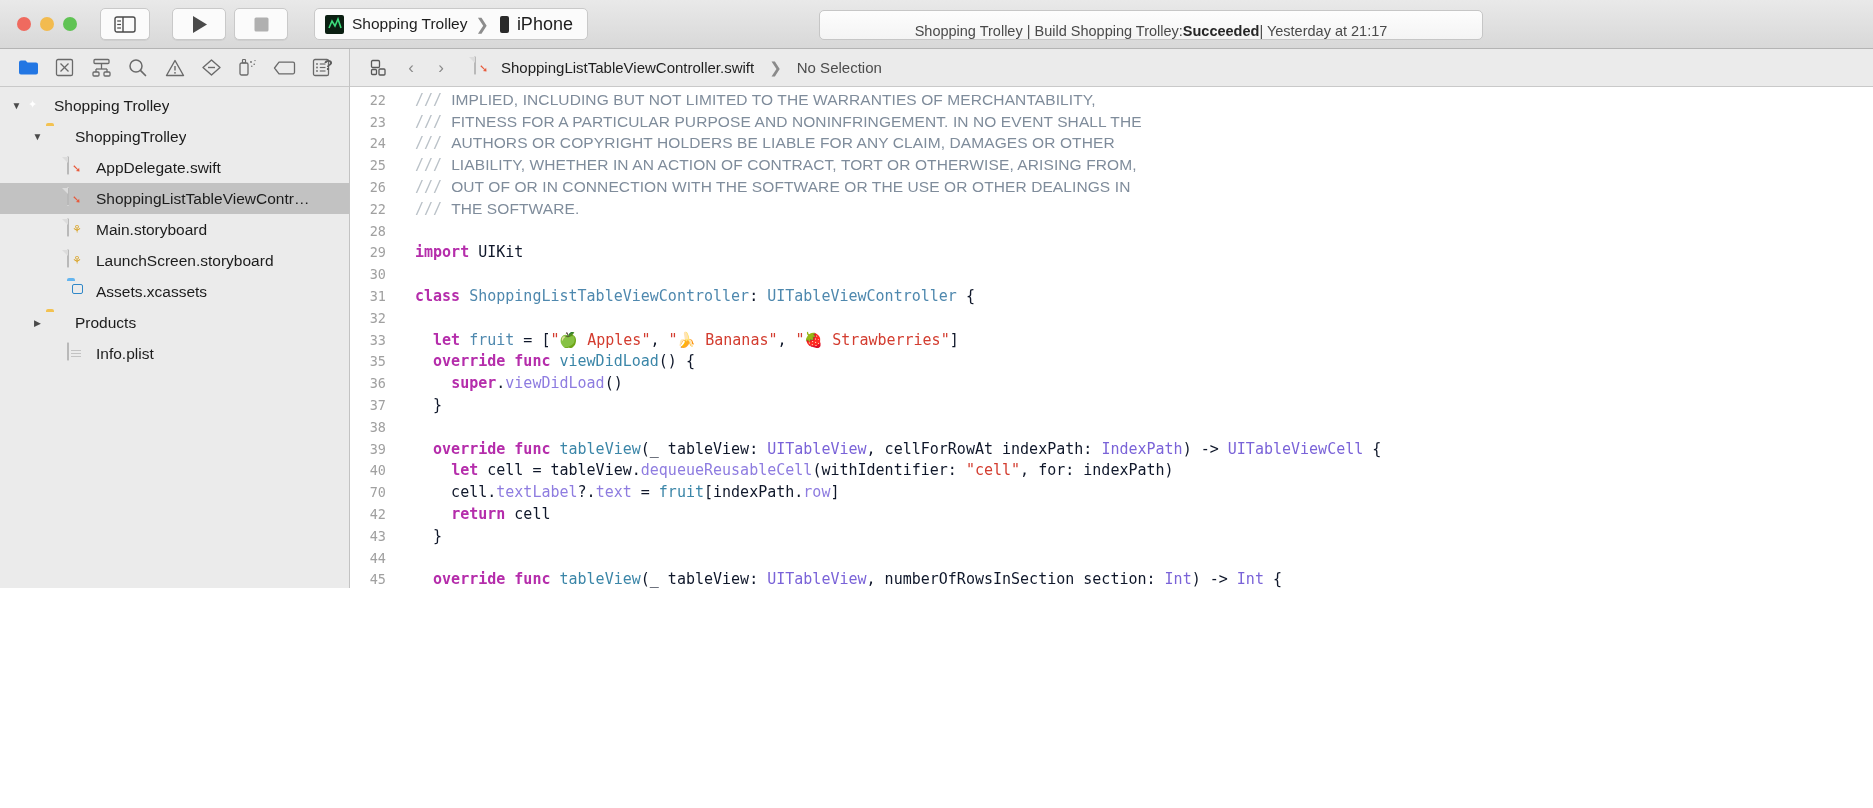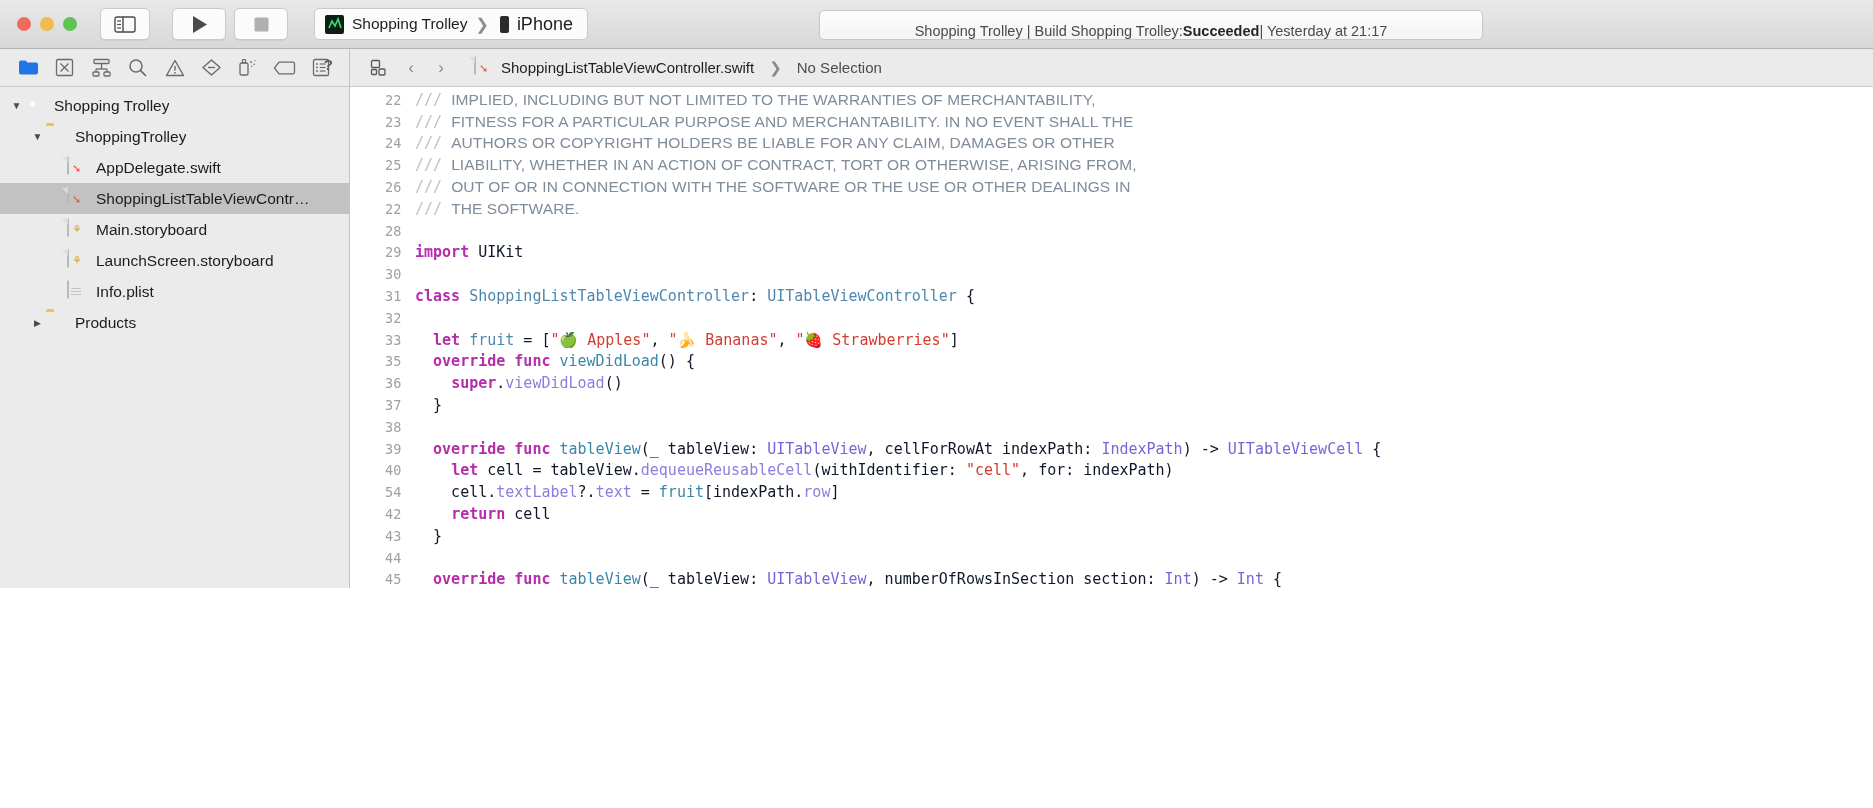--- a/index.html
+++ b/index.html
@@ -203,25 +203,24 @@
     flex: 1 1 auto; overflow: hidden;
     font-family: "DejaVu Sans Mono", monospace;
     font-size: 15px;
     position: relative;
     padding-top: 2px;
     background: #fff;
   }
   .cl { height: 21.8px; display: flex; align-items: center; white-space: pre; }
   .gut {
     width: 49px; flex: 0 0 49px;
-    padding-right: 13px;
+    text-align: right; padding-right: 13px;
     color: #a0a0a0; font-size: 13.5px;
     box-sizing: border-box;
     font-family: "DejaVu Sans Mono", monospace;
-    padding-left: 35px;
   }
   .src { padding-left: 16px; }
 
   
   .c-comment { color: #7f8c9b; font-family:"Liberation Sans",sans-serif; font-size:15.5px; letter-spacing:.1px;}
   .c-slash   { color: #b9c0c7; }
   .c-kw      { color: #b52dab; font-weight: 600; }
   .c-type    { color: #4e88ae; }
   .c-type2   { color: #7a63d8; }
   .c-method  { color: #3b86a8; }
@@ -398,28 +397,34 @@
           </div>
           <div class="row">
             <span style="width:50px;flex:0 0 50px"></span>
             <span class="tw"></span>
             <span class="fic"><span class="doc"><span class="sbicon">⚘</span></span></span>
             <span class="lbl">LaunchScreen.storyboard</span>
           </div>
           <div class="row">
             <span style="width:50px;flex:0 0 50px"></span>
             <span class="tw"></span>
-            <span class="fic"><span class="plisticon"></span></span>
-            <span class="lbl">Info.plist</span>
+            <span class="fic"><span class="bluefolder"></span></span>
+            <span class="lbl">Assets.xcassets</span>
           </div>
           <div class="row">
             <span style="width:29px;flex:0 0 29px"></span>
             <span class="tw closed"></span>
             <span class="fic"><span class="folder"></span></span>
             <span class="lbl">Products</span>
+          </div>
+          <div class="row">
+            <span style="width:50px;flex:0 0 50px"></span>
+            <span class="tw"></span>
+            <span class="fic"><span class="plisticon"></span></span>
+            <span class="lbl">Info.plist</span>
           </div>
         </div>
       <div class="help-q">?</div>
     </div>
 
     <div class="editor">
       <div class="jumpbar">
         <div class="jb-ico">
           <svg width="19" height="18" viewBox="0 0 19 18">
             <rect x="1.5" y="1.5" width="8" height="7" rx="1.2" fill="none" stroke="currentColor" stroke-width="1.3"></rect>
@@ -434,38 +439,38 @@
             <span class="doc"><span class="swiftbird">➘</span></span>
           </span>
           <span>ShoppingListTableViewController.swift</span>
           <span class="jb-sep">❯</span>
           <span class="jb-nosel">No Selection</span>
         </div>
       </div>
 
       <div class="code-area">
           <div class="cl"><span class="gut">22</span><span class="src"><span class="c-slash">/// </span><span class="c-comment">IMPLIED, INCLUDING BUT NOT LIMITED TO THE WARRANTIES OF MERCHANTABILITY,</span></span></div>
-          <div class="cl"><span class="gut">23</span><span class="src"><span class="c-slash">/// </span><span class="c-comment">FITNESS FOR A PARTICULAR PURPOSE AND MERCHANTABILITY. IN NO EVENT SHALL THE</span></span></div>
+          <div class="cl"><span class="gut">23</span><span class="src"><span class="c-slash">/// </span><span class="c-comment">FITNESS FOR A PARTICULAR PURPOSE AND NONINFRINGEMENT. IN NO EVENT SHALL THE</span></span></div>
           <div class="cl"><span class="gut">24</span><span class="src"><span class="c-slash">/// </span><span class="c-comment">AUTHORS OR COPYRIGHT HOLDERS BE LIABLE FOR ANY CLAIM, DAMAGES OR OTHER</span></span></div>
           <div class="cl"><span class="gut">25</span><span class="src"><span class="c-slash">/// </span><span class="c-comment">LIABILITY, WHETHER IN AN ACTION OF CONTRACT, TORT OR OTHERWISE, ARISING FROM,</span></span></div>
           <div class="cl"><span class="gut">26</span><span class="src"><span class="c-slash">/// </span><span class="c-comment">OUT OF OR IN CONNECTION WITH THE SOFTWARE OR THE USE OR OTHER DEALINGS IN</span></span></div>
           <div class="cl"><span class="gut">22</span><span class="src"><span class="c-slash">/// </span><span class="c-comment">THE SOFTWARE.</span></span></div>
           <div class="cl"><span class="gut">28</span><span class="src"></span></div>
           <div class="cl"><span class="gut">29</span><span class="src"><span class="c-kw">import</span><span class="c-plain"> UIKit</span></span></div>
           <div class="cl"><span class="gut">30</span><span class="src"></span></div>
           <div class="cl"><span class="gut">31</span><span class="src"><span class="c-kw">class</span><span class="c-plain"> </span><span class="c-type">ShoppingListTableViewController</span><span class="c-plain">: </span><span class="c-type">UITableViewController</span><span class="c-plain"> {</span></span></div>
           <div class="cl"><span class="gut">32</span><span class="src"></span></div>
           <div class="cl"><span class="gut">33</span><span class="src"><span class="c-plain">  </span><span class="c-kw">let</span><span class="c-plain"> </span><span class="c-type">fruit</span><span class="c-plain"> = [</span><span class="c-str">"🍏 Apples"</span><span class="c-plain">, </span><span class="c-str">"🍌 Bananas"</span><span class="c-plain">, </span><span class="c-str">"🍓 Strawberries"</span><span class="c-plain">]</span></span></div>
           <div class="cl"><span class="gut">35</span><span class="src"><span class="c-plain">  </span><span class="c-kw">override func</span><span class="c-plain"> </span><span class="c-method">viewDidLoad</span><span class="c-plain">() {</span></span></div>
           <div class="cl"><span class="gut">36</span><span class="src"><span class="c-plain">    </span><span class="c-kw">super</span><span class="c-plain">.</span><span class="c-prop">viewDidLoad</span><span class="c-plain">()</span></span></div>
           <div class="cl"><span class="gut">37</span><span class="src"><span class="c-plain">  }</span></span></div>
           <div class="cl"><span class="gut">38</span><span class="src"></span></div>
           <div class="cl"><span class="gut">39</span><span class="src"><span class="c-plain">  </span><span class="c-kw">override func</span><span class="c-plain"> </span><span class="c-method">tableView</span><span class="c-plain">(_ tableView: </span><span class="c-type2">UITableView</span><span class="c-plain">, cellForRowAt indexPath: </span><span class="c-type2">IndexPath</span><span class="c-plain">) -&gt; </span><span class="c-type2">UITableViewCell</span><span class="c-plain"> {</span></span></div>
           <div class="cl"><span class="gut">40</span><span class="src"><span class="c-plain">    </span><span class="c-kw">let</span><span class="c-plain"> cell = tableView.</span><span class="c-prop">dequeueReusableCell</span><span class="c-plain">(withIdentifier: </span><span class="c-str">"cell"</span><span class="c-plain">, for: indexPath)</span></span></div>
-          <div class="cl"><span class="gut">54</span><span class="src"><span class="c-plain">    cell.</span><span class="c-prop">textLabel</span><span class="c-plain">?.</span><span class="c-prop">text</span><span class="c-plain"> = </span><span class="c-method">fruit</span><span class="c-plain">[indexPath.</span><span class="c-prop">row</span><span class="c-plain">]</span></span></div>
+          <div class="cl"><span class="gut">70</span><span class="src"><span class="c-plain">    cell.</span><span class="c-prop">textLabel</span><span class="c-plain">?.</span><span class="c-prop">text</span><span class="c-plain"> = </span><span class="c-method">fruit</span><span class="c-plain">[indexPath.</span><span class="c-prop">row</span><span class="c-plain">]</span></span></div>
           <div class="cl"><span class="gut">42</span><span class="src"><span class="c-plain">    </span><span class="c-kw">return</span><span class="c-plain"> cell</span></span></div>
           <div class="cl"><span class="gut">43</span><span class="src"><span class="c-plain">  }</span></span></div>
           <div class="cl"><span class="gut">44</span><span class="src"></span></div>
           <div class="cl"><span class="gut">45</span><span class="src"><span class="c-plain">  </span><span class="c-kw">override func</span><span class="c-plain"> </span><span class="c-method">tableView</span><span class="c-plain">(_ tableView: </span><span class="c-type2">UITableView</span><span class="c-plain">, numberOfRowsInSection section: </span><span class="c-type2">Int</span><span class="c-plain">) -&gt; </span><span class="c-type2">Int</span><span class="c-plain"> {</span></span></div>
           <div class="cl"><span class="gut">46</span><span class="src"><span class="c-plain">    </span><span class="c-kw">return</span><span class="c-plain"> </span><span class="c-method">fruit</span><span class="c-plain">.</span><span class="c-prop">count</span></span></div>
           <div class="cl"><span class="gut">47</span><span class="src"><span class="c-plain">  }</span></span></div>
           <div class="cl"><span class="gut">48</span><span class="src"><span class="c-plain">}</span></span></div>
         </div>
     </div>
   </div>

